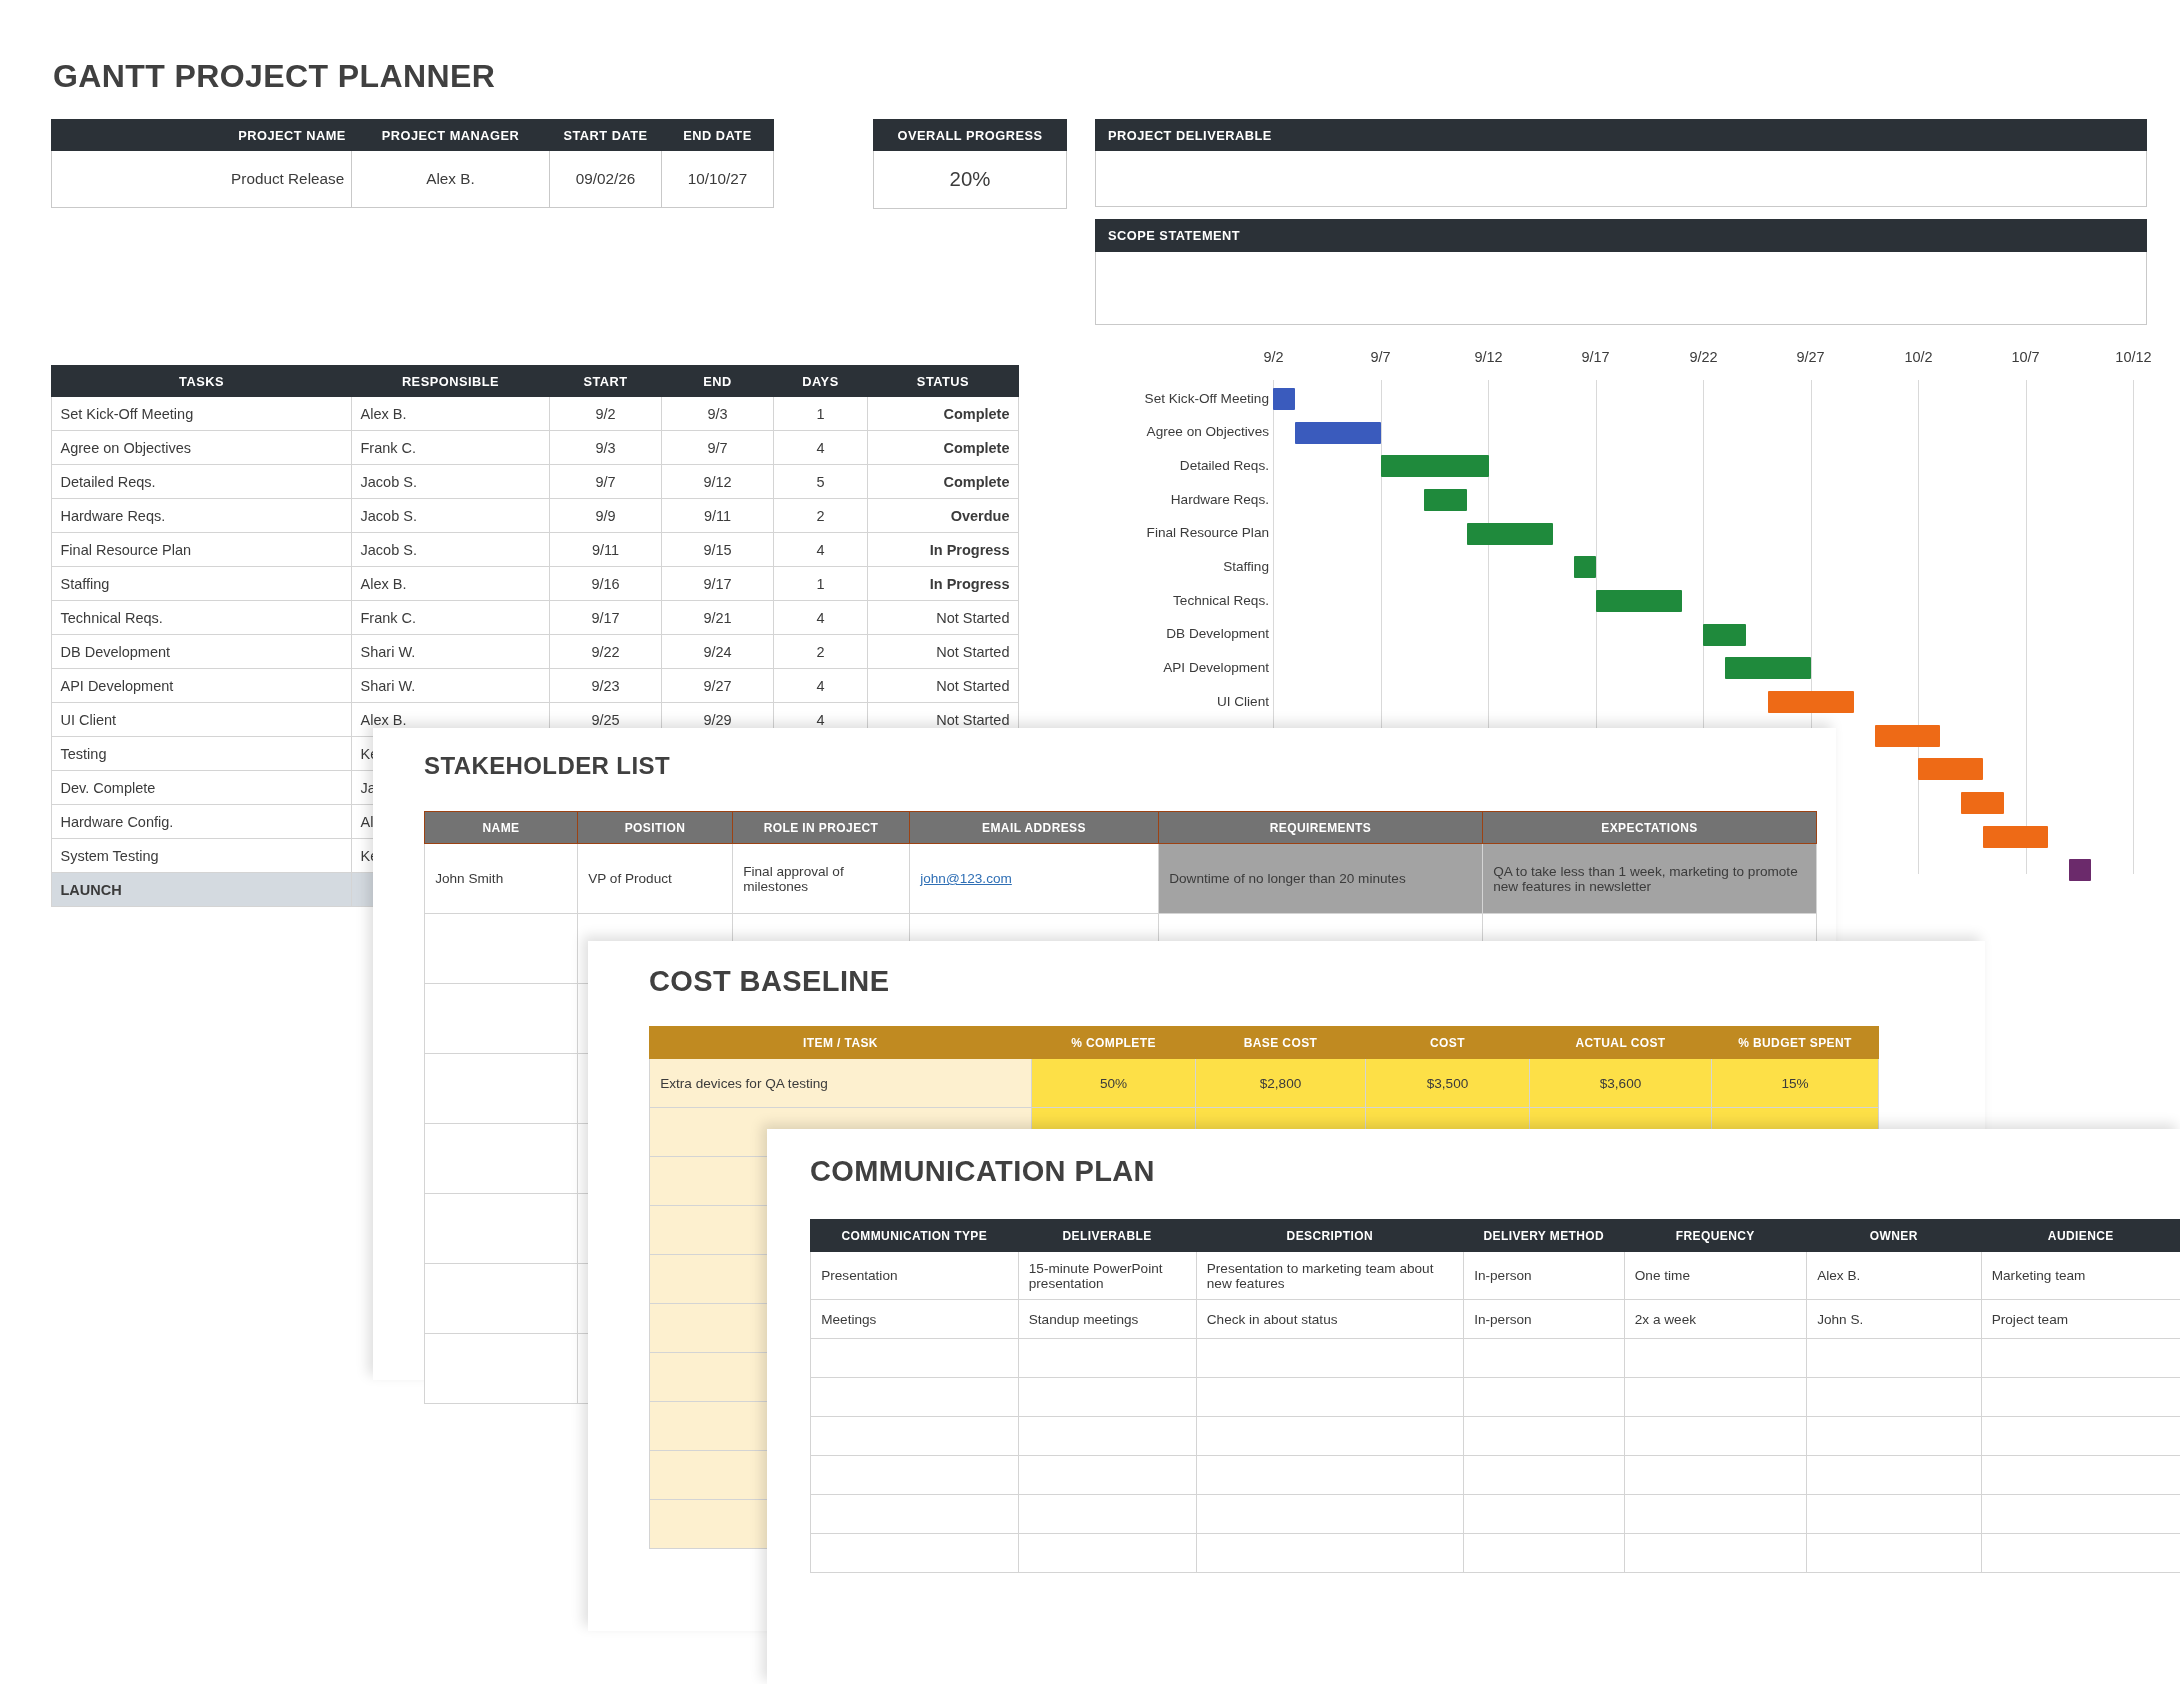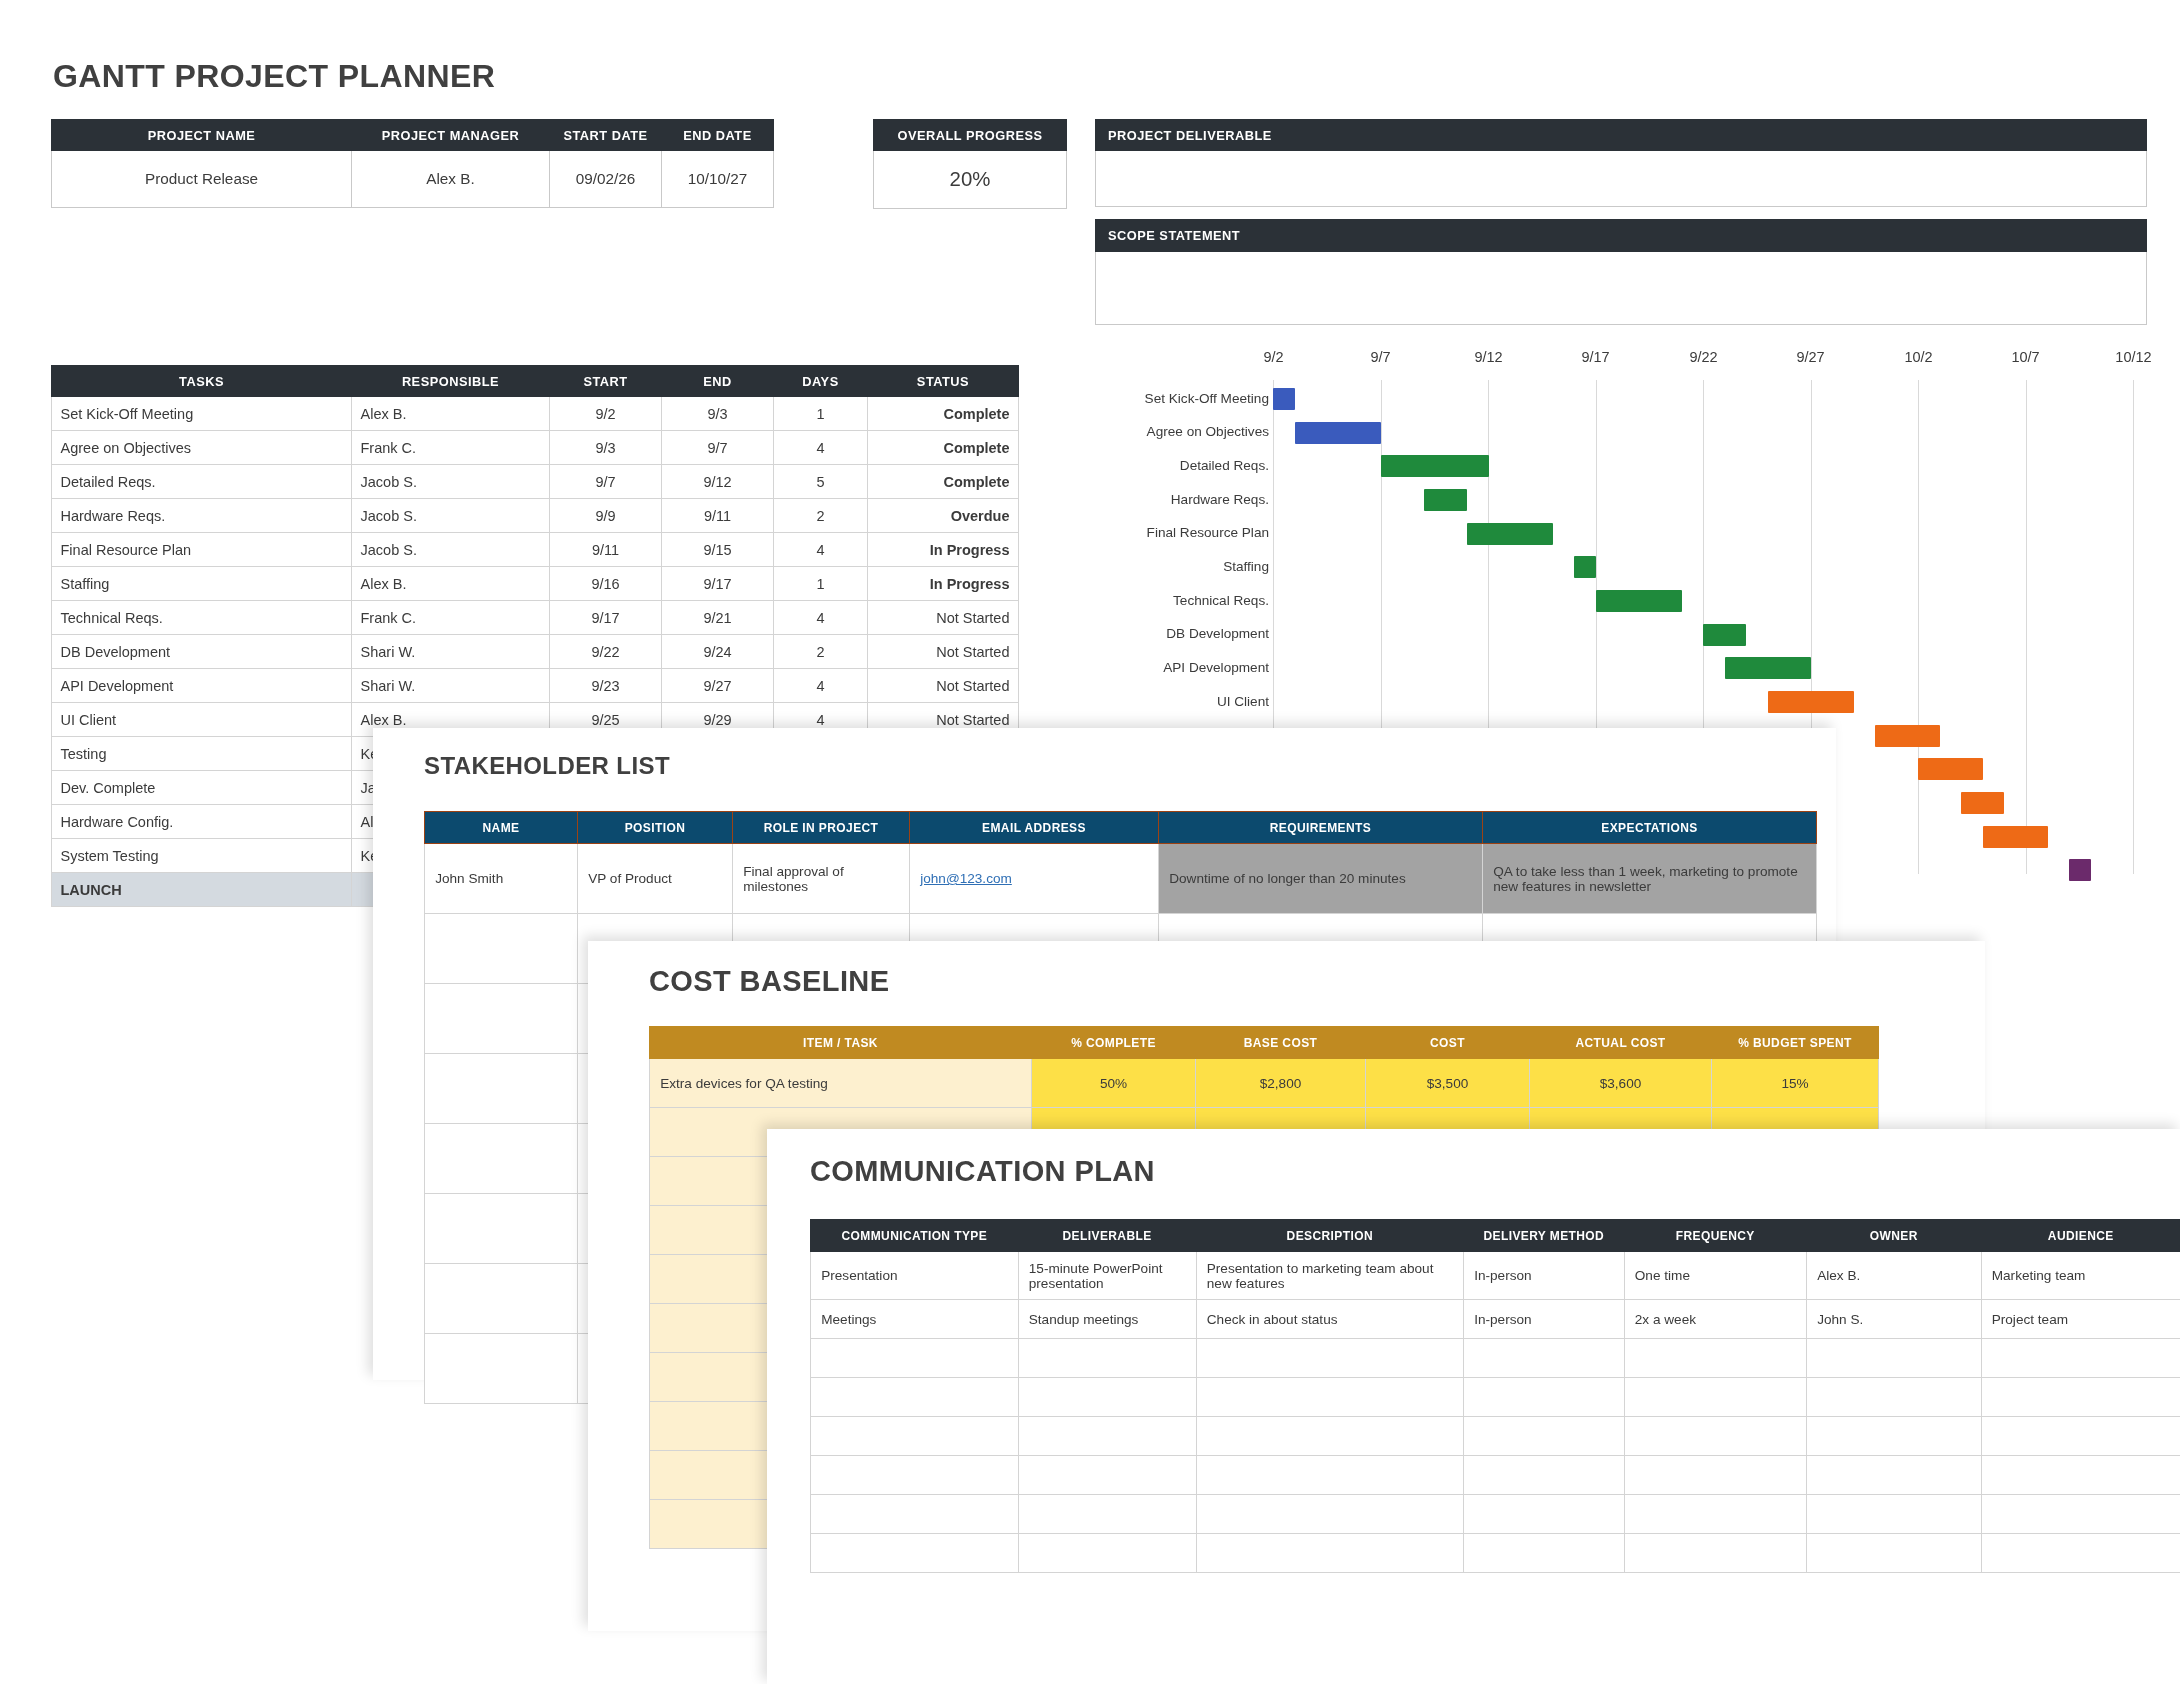--- a/index.html
+++ b/index.html
@@ -30,21 +30,21 @@
     padding: 7.7px 5.1px; text-align: center;
     border: 0.9px solid #2b3137;
   }
   
   #project-info { position: absolute; left: 51px; top: 119px; }
   #project-info td {
     border: 0.9px solid #c9c9c9; background:#fff;
     font-size: 15.3px; color: #3b3b3b; text-align:center;
     padding: 19px 6.8px;
   }
-  #project-info .c0 { width: 300px; }
+  #project-info .c0 { width: 300px; text-align: right; }
   #project-info .c1 { width: 198px; }
   #project-info .c2 { width: 112px; }
   #project-info .c3 { width: 112px; }
 
   
   #overall-progress { position: absolute; left: 873px; top: 119px; }
   #overall-progress td {
     border: 0.9px solid #c9c9c9; background:#fff;
     width: 193px; text-align:center;
     font-size: 20.4px; color: #3b3b3b; padding: 17px 6.8px;
@@ -92,21 +92,21 @@
 
   
   #stakeholder-panel {
     position:absolute; left:373px; top:728px; width:1463px; height:652px;
     background:#fff; box-shadow: -5.1px -5.1px 12px rgba(0,0,0,0.13);
   }
   .title-sh { font-size:24px; font-weight:bold; color:#404040; letter-spacing:0.4px;
               padding: 24px 0 0 51px; }
   #sh-table { position:absolute; left:51px; top:83px; }
   #sh-table th {
-    background:#0c4a6e; color:#fff; font-size:12px; font-weight:bold; letter-spacing:0.4px;
+    background:#737373; color:#fff; font-size:12px; font-weight:bold; letter-spacing:0.4px;
     padding: 8.5px 5.1px; border:0.9px solid #9c4213; text-align:center;
   }
   #sh-table td {
     border:0.9px solid #d4d4d4; font-size:13.6px; color:#3b3b3b;
     padding: 8.5px 10.2px; height: 70px; vertical-align: middle; background:#fff;
   }
   #sh-table td.filled { background:#a3a3a3; }
   #sh-table .c-name { width:153px; }
   #sh-table .c-pos { width:155px; }
   #sh-table .c-role { width:177px; }

